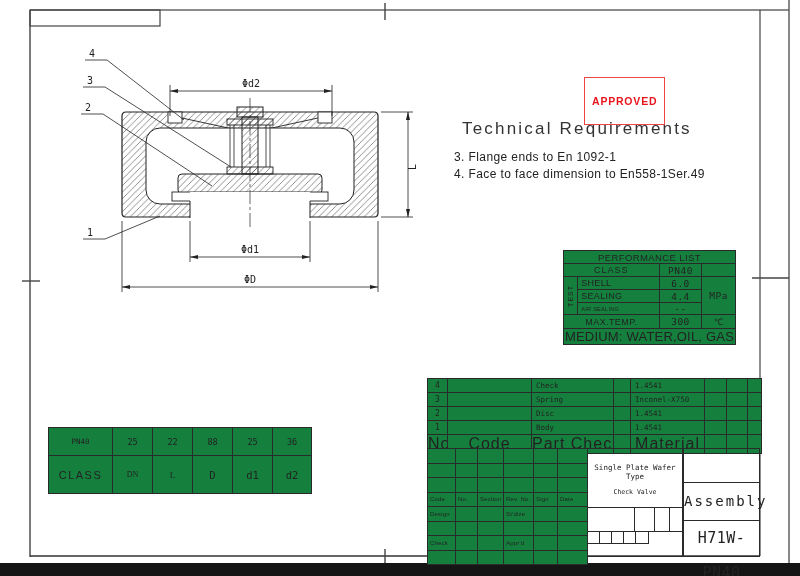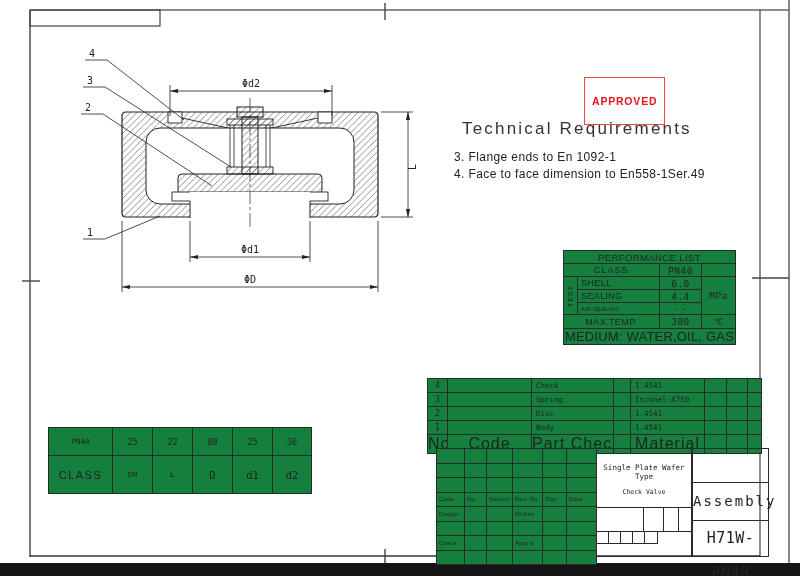--- a/index.html
+++ b/index.html
@@ -29,21 +29,21 @@
   #perf .vert{writing-mode:vertical-rl;transform:rotate(180deg);font-size:7px;letter-spacing:1px;margin:0 auto;}
 
   
   #parts{left:427px;top:378px;width:334px;}
   #parts td{height:13px;}
   #parts .pn{text-align:left;padding-left:4px;font-family:"DejaVu Sans Mono",monospace;font-size:7.5px;}
   #parts .hd{font-size:16px;letter-spacing:1px;height:17px;}
   #parts .no{font-family:"DejaVu Sans Mono",monospace;font-size:8px;}
 
   
-  #titleblock{left:427px;top:448px;width:362px;height:108px;margin-left:9px;}
+  #titleblock{left:427px;top:448px;width:362px;height:108px;}
   #tb-left{position:absolute;left:0;top:0;width:160px;height:108px;}
   #tb-left td{height:13.5px;font-size:6px;letter-spacing:.2px;text-align:left;padding-left:2px;}
   .tb-mid{position:absolute;left:160px;top:0;width:96px;height:108px;}
   .tb-prod{position:absolute;left:0;top:0;width:94px;height:58px;border:1px solid #2a2a2a;text-align:center;}
   .tb-prod .l1{margin-top:14px;font-size:7.5px;font-family:"DejaVu Sans Mono",monospace;letter-spacing:0;}
   .tb-prod .l2{margin-top:7px;font-size:6.5px;font-family:"DejaVu Sans Mono",monospace;}
   .tb-bandA{position:absolute;left:0;top:59px;width:94px;height:23px;border:1px solid #2a2a2a;display:flex;}
   .tb-bandA div{border-right:1px solid #2a2a2a;height:100%;}
   .tb-bandB{position:absolute;left:0;top:83px;width:94px;height:24px;border:1px solid #2a2a2a;}
   .tb-b1{position:absolute;left:0;top:0;width:60px;height:11px;border-right:1px solid #2a2a2a;border-bottom:1px solid #2a2a2a;display:flex;}
@@ -54,21 +54,21 @@
          text-align:center;line-height:37px;font-size:14px;letter-spacing:2px;font-family:"DejaVu Sans Mono",monospace;}
   .tb-r3{position:absolute;left:0;top:72px;width:75px;height:35px;border:1px solid #2a2a2a;
          text-align:center;line-height:35px;font-size:15px;letter-spacing:.5px;font-family:"DejaVu Sans Mono",monospace;}
 
   
   #dimtable{left:48px;top:427px;width:263px;}
   #dimtable .r1{height:28px;font-family:"DejaVu Sans Mono",monospace;font-size:8.5px;}
   #dimtable .r2{height:38px;}
   #dimtable .cls{font-size:11px;letter-spacing:1.5px;}
   #dimtable .sym{font-family:"DejaVu Sans Mono",monospace;font-size:10.5px;}
-  #dimtable .sym-s{font-family:Liberation Mono, monospace;font-size:8px;}
+  #dimtable .sym-s{font-family:Liberation Serif, serif;font-size:8px;}
 </style>
 </head>
 <body>
 
 <div class="sheet">
 
   <svg class="abs" style="left:0;top:0" width="800" height="576">
     <line x1="30" y1="10" x2="789" y2="10" stroke="#8c8c8c" stroke-width="2"></line>
     <line x1="30" y1="10" x2="30" y2="557" stroke="#5a5a5a" stroke-width="1.6"></line>
     <line x1="30" y1="556" x2="760" y2="556" stroke="#333" stroke-width="1.6"></line>

